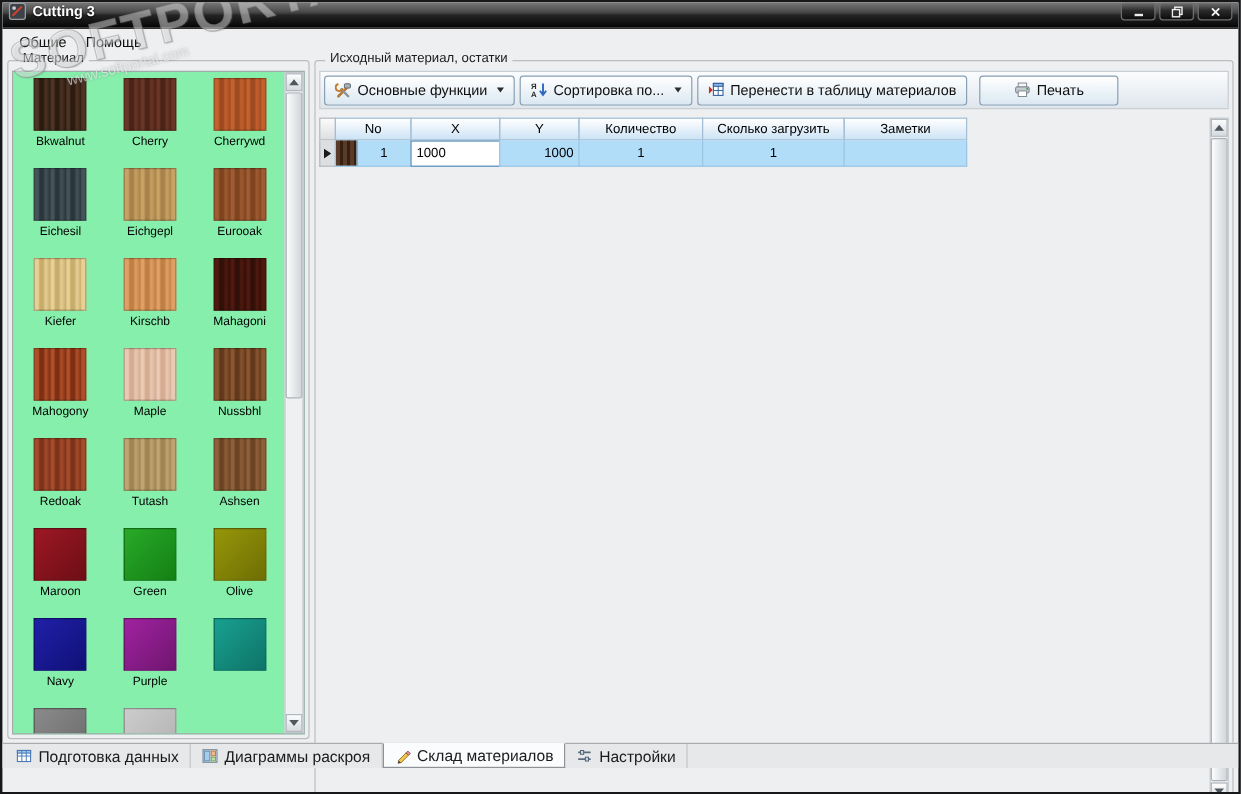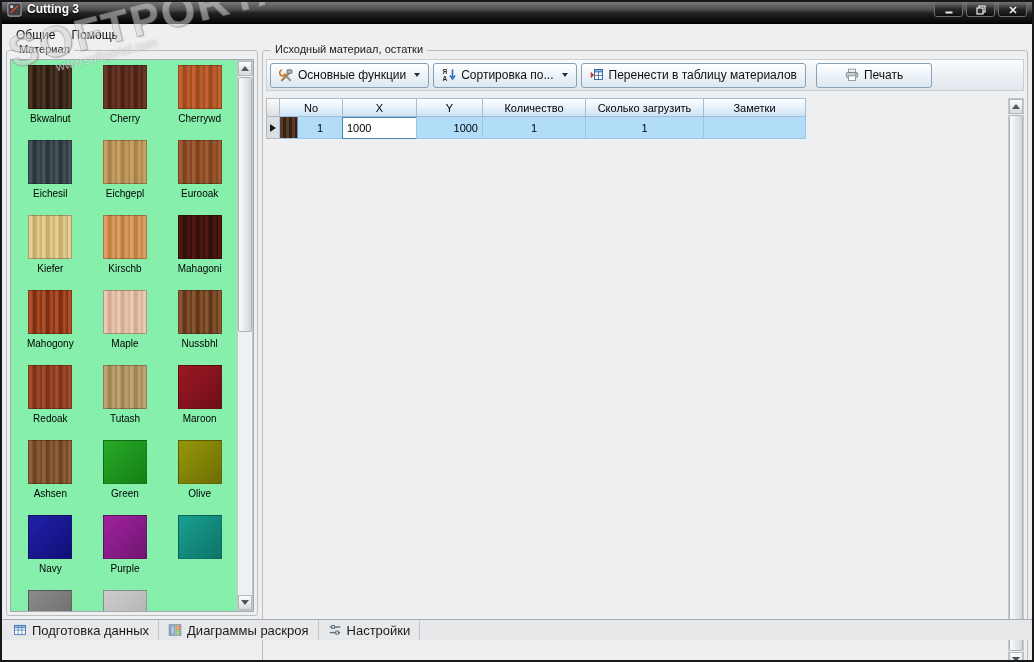--- a/index.html
+++ b/index.html
@@ -236,26 +236,26 @@
           </div>
           <div class="swatch-cell">
             <div class="swatch" style="background: repeating-linear-gradient(90deg, rgb(164, 76, 44) 0px, rgb(164, 76, 44) 3px, rgb(126, 50, 26) 4px, rgb(126, 50, 26) 7px, rgb(164, 76, 44) 9px, rgb(126, 50, 26) 13px);"></div>
             <div class="swatch-label">Redoak</div>
           </div>
           <div class="swatch-cell">
             <div class="swatch" style="background: repeating-linear-gradient(90deg, rgb(192, 164, 114) 0px, rgb(192, 164, 114) 3px, rgb(160, 132, 82) 4px, rgb(160, 132, 82) 7px, rgb(192, 164, 114) 9px, rgb(160, 132, 82) 13px);"></div>
             <div class="swatch-label">Tutash</div>
           </div>
           <div class="swatch-cell">
+            <div class="swatch" style="background: repeating-linear-gradient(90deg, rgb(144, 96, 58) 0px, rgb(144, 96, 58) 3px, rgb(108, 68, 36) 4px, rgb(108, 68, 36) 7px, rgb(144, 96, 58) 9px, rgb(108, 68, 36) 13px);"></div>
+            <div class="swatch-label">Ashsen</div>
+          </div>
+          <div class="swatch-cell">
             <div class="swatch" style="background: linear-gradient(135deg, rgb(156, 24, 36), rgb(110, 14, 22));"></div>
             <div class="swatch-label">Maroon</div>
-          </div>
-          <div class="swatch-cell">
-            <div class="swatch" style="background: repeating-linear-gradient(90deg, rgb(144, 96, 58) 0px, rgb(144, 96, 58) 3px, rgb(108, 68, 36) 4px, rgb(108, 68, 36) 7px, rgb(144, 96, 58) 9px, rgb(108, 68, 36) 13px);"></div>
-            <div class="swatch-label">Ashsen</div>
           </div>
           <div class="swatch-cell">
             <div class="swatch" style="background: linear-gradient(135deg, rgb(40, 170, 40), rgb(20, 128, 20));"></div>
             <div class="swatch-label">Green</div>
           </div>
           <div class="swatch-cell">
             <div class="swatch" style="background: linear-gradient(135deg, rgb(150, 150, 10), rgb(110, 110, 4));"></div>
             <div class="swatch-label">Olive</div>
           </div>
           <div class="swatch-cell">
@@ -395,20 +395,30 @@
         <span class="icon">
           <svg width="14" height="14" viewBox="0 0 14 14">
             <rect x="1.2" y="1.8" width="11.6" height="10.4" fill="#f0f6fc" stroke="#70808e" stroke-width="0.9"></rect>
             <rect x="2.3" y="2.9" width="4.6" height="8.2" fill="#a8cce8" stroke="#5888b0" stroke-width="0.8"></rect>
             <rect x="8" y="2.9" width="3.6" height="4" fill="#f0b888" stroke="#c07840" stroke-width="0.8"></rect>
             <rect x="8" y="8" width="3.6" height="3.1" fill="#b8e0a8" stroke="#70a858" stroke-width="0.8"></rect>
           </svg>
         </span>
         <span>Диаграммы раскроя</span>
       </div>
+      <div class="tab active">
+        <span class="icon">
+          <svg width="14" height="14" viewBox="0 0 14 14">
+            <path d="M3 10.8 L9.4 4.4 L11.4 6.4 L5 12.8 Z" fill="#f0c850" stroke="#907020" stroke-width="0.8"></path>
+            <path d="M9.4 4.4 L10.9 2.9 L12.9 4.9 L11.4 6.4 Z" fill="#e89090" stroke="#905050" stroke-width="0.8"></path>
+            <path d="M3 10.8 L2.4 13.4 L5 12.8 Z" fill="#4e4030"></path>
+          </svg>
+        </span>
+        <span>Склад материалов</span>
+      </div>
       <div class="tab">
         <span class="icon">
           <svg width="14" height="14" viewBox="0 0 14 14">
             <line x1="1.8" y1="4" x2="12.2" y2="4" stroke="#5c6c7c" stroke-width="1.4"></line>
             <rect x="3.8" y="2.4" width="2.6" height="3.2" fill="#ccdcec" stroke="#4e5e6e" stroke-width="0.8"></rect>
             <line x1="1.8" y1="9.6" x2="12.2" y2="9.6" stroke="#5c6c7c" stroke-width="1.4"></line>
             <rect x="7.8" y="8" width="2.6" height="3.2" fill="#ccdcec" stroke="#4e5e6e" stroke-width="0.8"></rect>
           </svg>
         </span>
         <span>Настройки</span>

